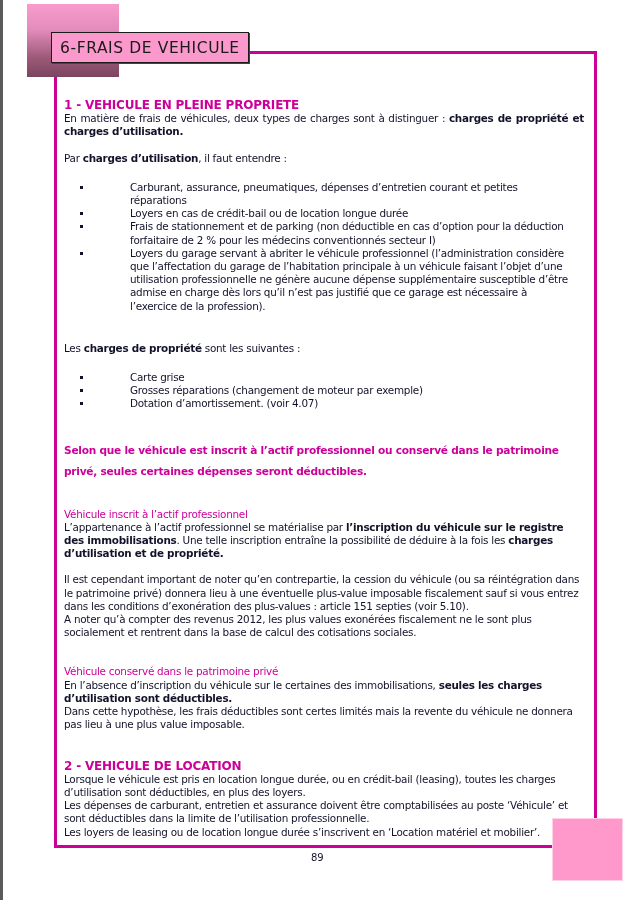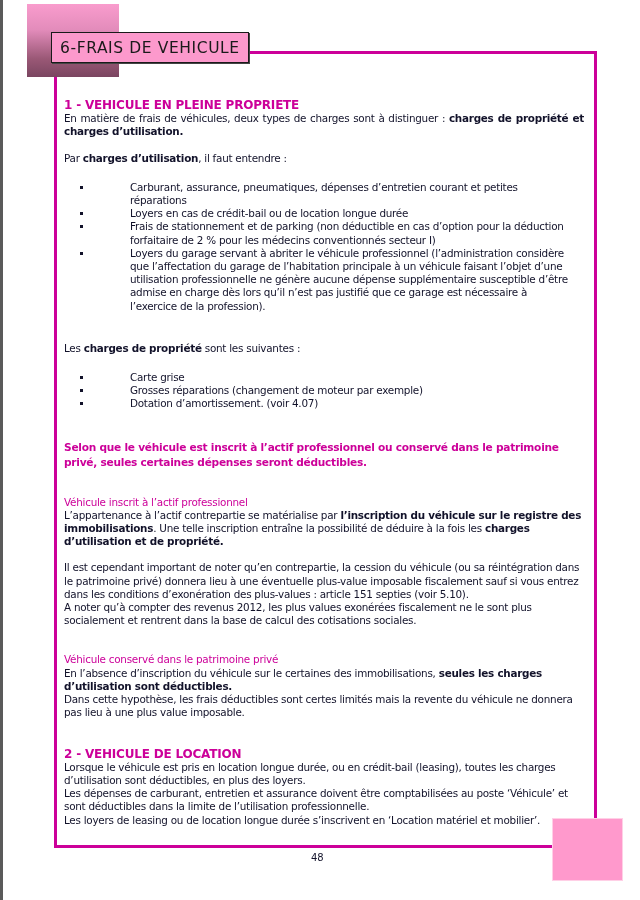--- a/index.html
+++ b/index.html
@@ -56,21 +56,21 @@
   .p { margin: 0; }
   .justify { text-align: justify; }
   .gap { height: 13px; }
   .gap-l { height: 26px; }
   .gap-xl { height: 28px; }
   ul.bullets { list-style: none; padding: 0; margin: 16px; }
   ul.bullets li { position: relative; padding-left: 50px; }
   ul.bullets li .bullet {
     position: absolute; left: 0; top: 5px; width: 3px; height: 3px; background: #12122a;
   }
-  .pink-note { color: #cc0099; font-weight: bold; font-size: 10.6px; line-height: 15px; }
+  .pink-note { color: #cc0099; font-weight: bold; font-size: 10.6px; line-height: 21px; }
   .subhead {
     color: #cc0099; font-weight: normal; text-decoration-thickness: 2px;
     text-underline-offset: 1px;
   }
   b { font-weight: bold; color: #12122a; }
   .page-num {
     position: absolute; left: 311px; top: 852px; font-size: 10px; color: #12122a;
   }
 </style>
 </head>
@@ -108,21 +108,21 @@
       <li><span class="bullet"></span><span>Dotation d’amortissement. (voir 4.07)</span></li>
     </ul>
     <div class="gap"></div>
     <p class="p pink-note">Selon que le véhicule est inscrit à l’actif professionnel ou conservé dans le patrimoine privé, seules certaines dépenses seront déductibles.</p>
   </div>
 
   <div class="gap-l"></div>
 
   <div>
     <p class="p subhead">Véhicule inscrit à l’actif professionnel</p>
-    <p class="p"><span>L’appartenance à l’actif contrepartie se matérialise par </span><b>l’inscription du véhicule sur le registre des immobilisations</b><span>. Une telle inscription entraîne la possibilité de déduire à la fois les </span><b>charges d’utilisation et de propriété.</b></p>
+    <p class="p"><span>L’appartenance à l’actif professionnel se matérialise par </span><b>l’inscription du véhicule sur le registre des immobilisations</b><span>. Une telle inscription entraîne la possibilité de déduire à la fois les </span><b>charges d’utilisation et de propriété.</b></p>
     <div class="gap"></div>
     <p class="p">Il est cependant important de noter qu’en contrepartie, la cession du véhicule (ou sa réintégration dans le patrimoine privé) donnera lieu à une éventuelle plus-value imposable fiscalement sauf si vous entrez dans les conditions d’exonération des plus-values : article 151 septies (voir 5.10).</p>
     <p class="p">A noter qu’à compter des revenus 2012, les plus values exonérées fiscalement ne le sont plus socialement et rentrent dans la base de calcul des cotisations sociales.</p>
   </div>
 
   <div class="gap-l"></div>
 
   <div>
     <p class="p subhead">Véhicule conservé dans le patrimoine privé</p>
     <p class="p"><span>En l’absence d’inscription du véhicule sur le certaines des immobilisations, </span><b>seules les charges d’utilisation sont déductibles.</b></p>
@@ -132,13 +132,13 @@
   <div class="gap-xl"></div>
 
   <div>
     <p class="section-title">2 - VEHICULE DE LOCATION</p>
     <p class="p">Lorsque le véhicule est pris en location longue durée, ou en crédit-bail (leasing), toutes les charges d’utilisation sont déductibles, en plus des loyers.</p>
     <p class="p">Les dépenses de carburant, entretien et assurance doivent être comptabilisées au poste ‘Véhicule’ et sont déductibles dans la limite de l’utilisation professionnelle.</p>
     <p class="p">Les loyers de leasing ou de location longue durée s’inscrivent en ‘Location matériel et mobilier’.</p>
   </div>
 </div>
 
-<div class="page-num">48</div>
+<div class="page-num">89</div>
 
 </body></html>

